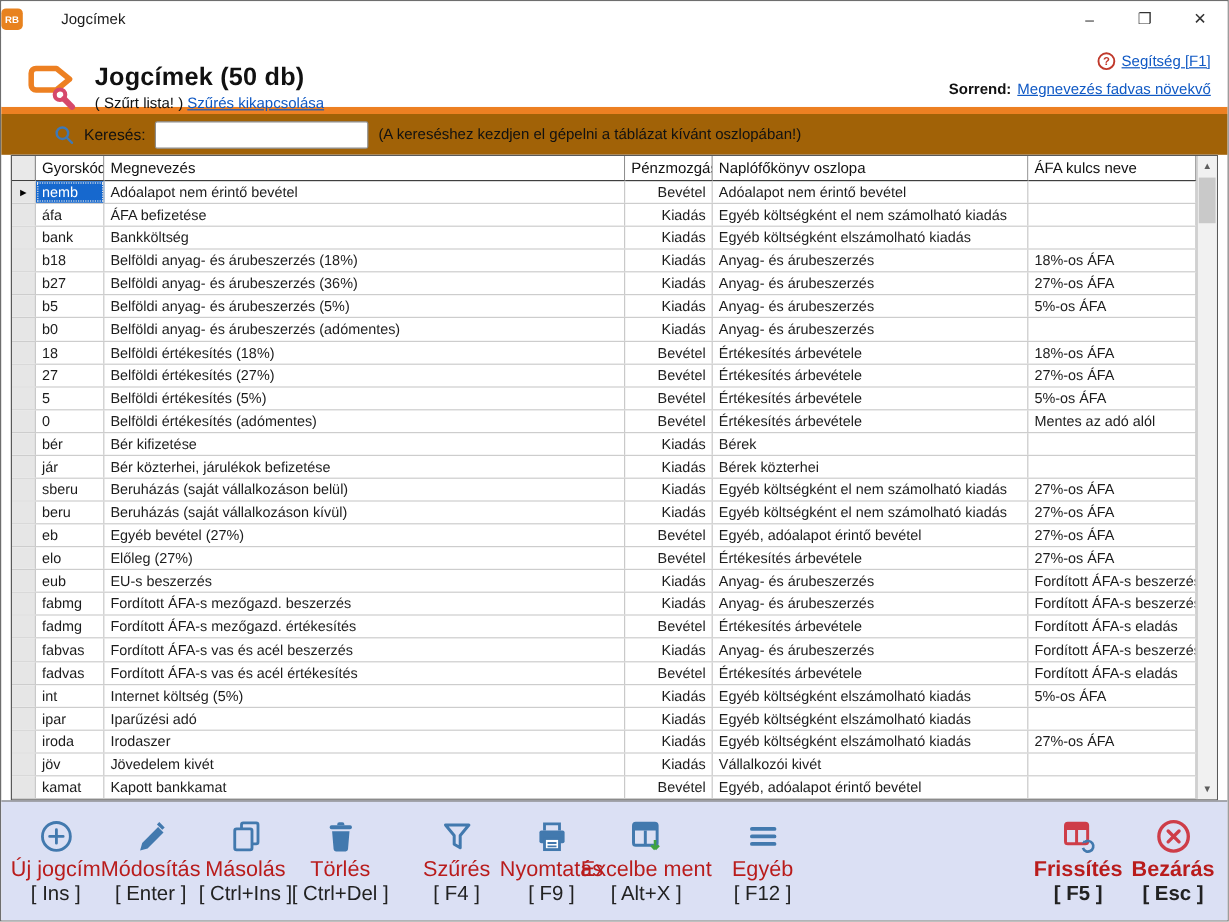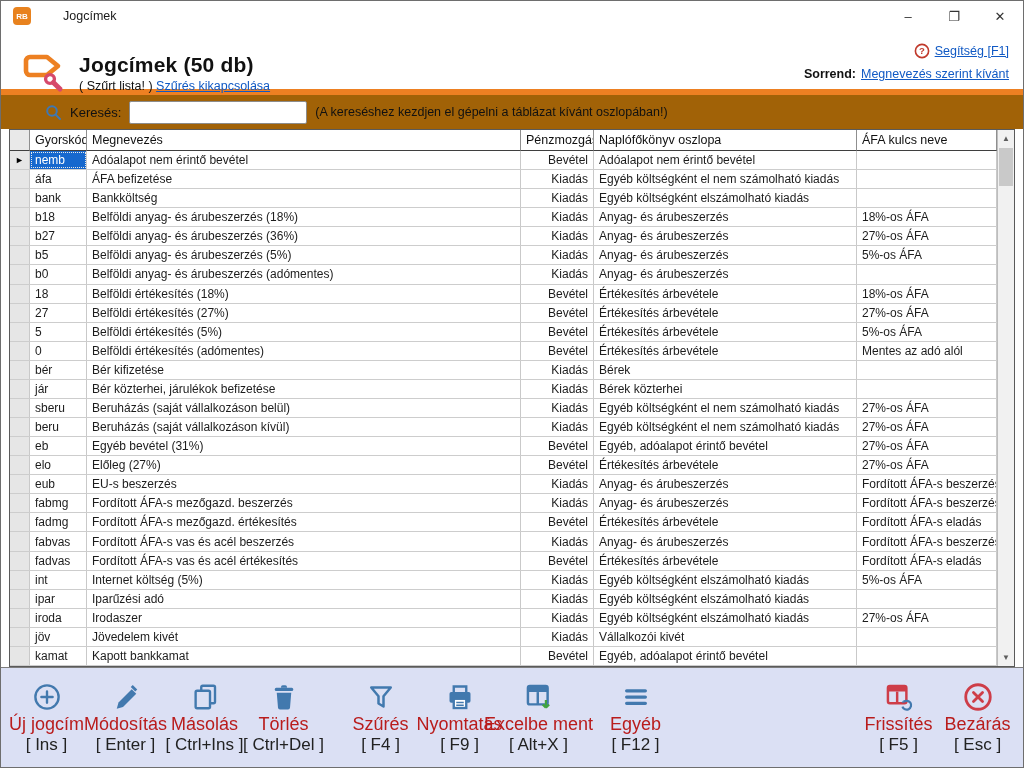--- a/index.html
+++ b/index.html
@@ -5,21 +5,21 @@
   * { box-sizing: border-box; margin: 0; padding: 0; }
   html,body { background:#cfcfcf; }
   body { font-family: "Liberation Sans", "DejaVu Sans", sans-serif; }
 
   .window {
     position: relative; width: 1024px; height: 768px;
     background: #ffffff; border: 1px solid #6e6e6e; overflow: hidden;
   }
 
   
-  .titlebar { height: 30px; display: flex; align-items: center; padding-left: 12px; background:#fff; }
+  .titlebar { height: 30px; display: flex; align-items: center; padding-left: 0; background:#fff; }
   .app-icon {
     width: 18px; height: 18px; border-radius: 4px; background: #E8821E;
     color:#fff; font-size: 8px; font-weight: bold; display:flex; align-items:center; justify-content:center;
     margin-right: 8px;
   }
   .titlebar-text { font-size: 12.5px; color: #1a1a1a; flex: 1; margin-left: 24px; }
   .caption-buttons { display:flex; height: 100%; }
   .caption-btn { width: 46px; height: 100%; display:flex; align-items:center; justify-content:center; color:#333; font-size: 13px; cursor: default; }
 
   
@@ -128,21 +128,21 @@
       </div>
     </div>
     <div class="help-line">
       <svg width="16" height="16" viewBox="0 0 16 16">
         <circle cx="8" cy="8" r="6.6" fill="none" stroke="#C0392B" stroke-width="1.6"></circle>
         <text x="8" y="11.3" text-anchor="middle" font-size="9.5" font-weight="bold" fill="#C0392B">?</text>
       </svg>
       <a class="link">Segítség [F1]</a>
     </div>
     <div class="sort-line">
-      <b>Sorrend:</b><a class="link">Megnevezés szerint kívánt</a>
+      <b>Sorrend:</b><a class="link">Megnevezés fadvas növekvő</a>
     </div>
   </div>
 
   <div class="orange-bar"></div>
 
   <div class="searchbar">
     <svg width="17" height="17" viewBox="0 0 17 17">
       <circle cx="7" cy="7" r="4.8" fill="none" stroke="#3E78B5" stroke-width="2"></circle>
       <path d="M10.6 10.6 L15 15" stroke="#3E78B5" stroke-width="2" stroke-linecap="round"></path>
     </svg>
@@ -277,21 +277,21 @@
           <div class="td marker"></div>
           <div class="td">beru</div>
           <div class="td">Beruházás (saját vállalkozáson kívül)</div>
           <div class="td num">Kiadás</div>
           <div class="td">Egyéb költségként el nem számolható kiadás</div>
           <div class="td">27%-os ÁFA</div>
         </div>
         <div class="tr">
           <div class="td marker"></div>
           <div class="td">eb</div>
-          <div class="td">Egyéb bevétel (31%)</div>
+          <div class="td">Egyéb bevétel (27%)</div>
           <div class="td num">Bevétel</div>
           <div class="td">Egyéb, adóalapot érintő bevétel</div>
           <div class="td">27%-os ÁFA</div>
         </div>
         <div class="tr">
           <div class="td marker"></div>
           <div class="td">elo</div>
           <div class="td">Előleg (27%)</div>
           <div class="td num">Bevétel</div>
           <div class="td">Értékesítés árbevétele</div>
@@ -467,21 +467,21 @@
           <div class="tb-icon">
             <svg width="30" height="30" viewBox="0 0 24 24">
               <path d="M4.5 7h15M4.5 12h15M4.5 17h15" stroke="#4279AE" stroke-width="2.6" stroke-linecap="round"></path>
             </svg>
           </div>
           <div class="tb-label">Egyéb</div>
           <div class="tb-shortcut">[ F12 ]</div>
         </div>
       </div>
     <div class="tb-flex"></div>
-    <div id="tb-right" style="display:flex;">
+    <div id="tb-right" style="display:flex;font-weight:bold;">
         <div class="tb-btn">
           <div class="tb-icon">
             <svg width="32" height="32" viewBox="0 0 26 26">
               <rect x="4" y="4" width="15" height="14" rx="1.6" fill="none" stroke="#CE3D48" stroke-width="2"></rect>
               <path d="M4 5.6A1.6 1.6 0 0 1 5.6 4h11.8A1.6 1.6 0 0 1 19 5.6V8.6H4z" fill="#CE3D48"></path>
               <path d="M11.5 8.6v9.4" stroke="#CE3D48" stroke-width="2"></path>
               <path d="M15.8 20.8a3.6 3.6 0 1 0 1-3.8" fill="none" stroke="#4279AE" stroke-width="1.8"></path>
               <path d="M16.4 15.6l.6 1.8-1.9.4z" fill="#4279AE"></path>
             </svg>
           </div>

